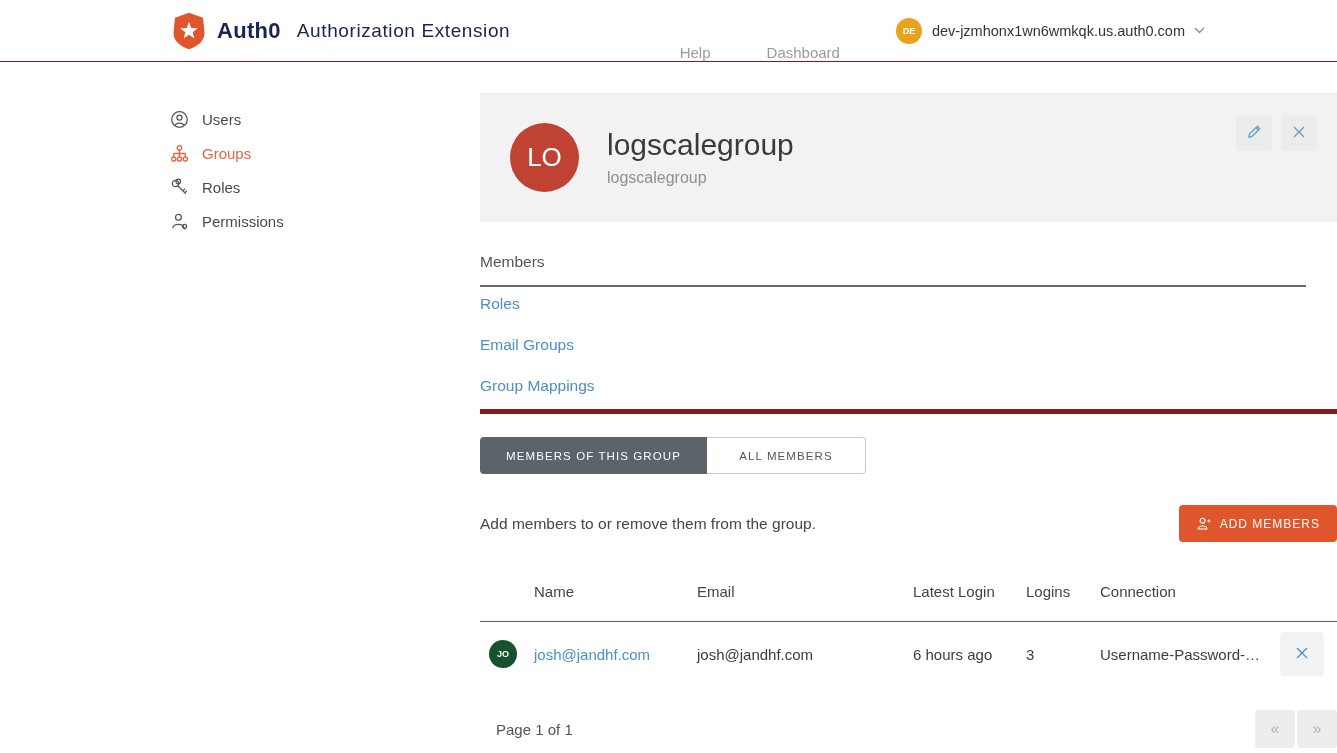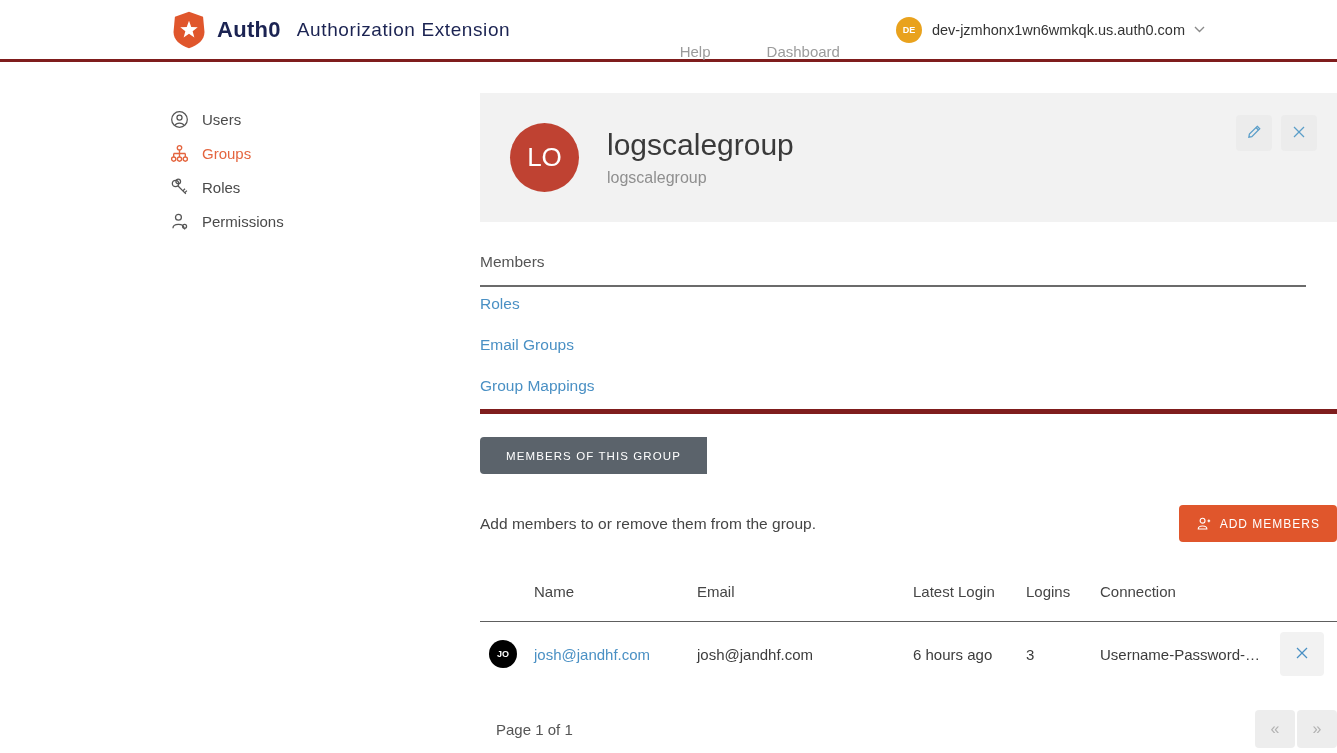--- a/index.html
+++ b/index.html
@@ -8,21 +8,21 @@
     width:1337px; height:753px;
     background:#ffffff;
     font-family:"Liberation Sans", sans-serif;
     color:#3c3c3c;
     overflow:hidden;
   }
 
   
   .topbar {
     height:62px;
-    border-bottom:3px solid #7f1d1d;
+    border-bottom:1px solid #7f1d1d;
     display:flex; align-items:center; justify-content:space-between;
     padding:0 132px 0 172px;
   }
   .brand { display:flex; align-items:center; }
   .brand-logo { width:34px; height:38px; margin-right:11px; }
   .brand-name { font-size:22px; font-weight:700; color:#1b2352; letter-spacing:.3px; }
   .app-title { font-size:19px; color:#1b2352; margin-left:16px; letter-spacing:.6px; }
   .topbar-right { display:flex; align-items:center; }
   .nav-link { color:#9b9b9b; font-size:15px; margin-right:56px; cursor:pointer; text-decoration:none;margin-top:43px; }
   .tenant { display:flex; align-items:center; cursor:pointer; }
@@ -102,21 +102,21 @@
   .member-table { margin-top:41px; }
   .thead, .trow {
     display:grid;
     grid-template-columns:54px 163px 216px 113px 74px 1fr 57px;
     align-items:center;
   }
   .thead { font-size:15px; color:#454545; padding-bottom:21px; border-bottom:1px solid #5e5e5e; }
   .trow { height:64px; font-size:15px; }
   .row-avatar {
     width:28px; height:28px; border-radius:50%; margin-left:9px;
-    background:#000000; color:#fff; font-size:9px; font-weight:700;
+    background:#14532d; color:#fff; font-size:9px; font-weight:700;
     display:flex; align-items:center; justify-content:center;
   }
   .cell-name a { color:#4a90c4; text-decoration:none; cursor:pointer; }
   .cell { color:#3c3c3c; }
   .cell-conn { overflow:hidden; white-space:nowrap; text-overflow:ellipsis; padding-right:14px; }
   .row-x {
     width:44px; height:44px; background:#f2f2f2; border:none; border-radius:4px;
     display:flex; align-items:center; justify-content:center; cursor:pointer;
   }
 
@@ -241,20 +241,21 @@
     <div class="tabs">
       <div class="tab active">Members</div>
       <div class="tab">Roles</div>
       <div class="tab">Email Groups</div>
       <div class="tab">Group Mappings</div>
     </div>
 
     
     <div class="toggle-group">
       <button class="toggle-btn active">MEMBERS OF THIS GROUP</button>
+      <button class="toggle-btn inactive">ALL MEMBERS</button>
     </div>
 
     
     <div class="desc-row">
       <span class="desc-text">Add members to or remove them from the group.</span>
       <button class="add-btn">
         <span class="b-icon">
           <svg viewBox="0 0 16 16" width="15" height="15" fill="none" stroke="#ffffff" stroke-width="1.2">
             <circle cx="7" cy="5" r="2.6"></circle>
             <path d="M2.4 13.8 C2.4 9.6 11.6 9.6 11.6 13.8 Z"></path>

